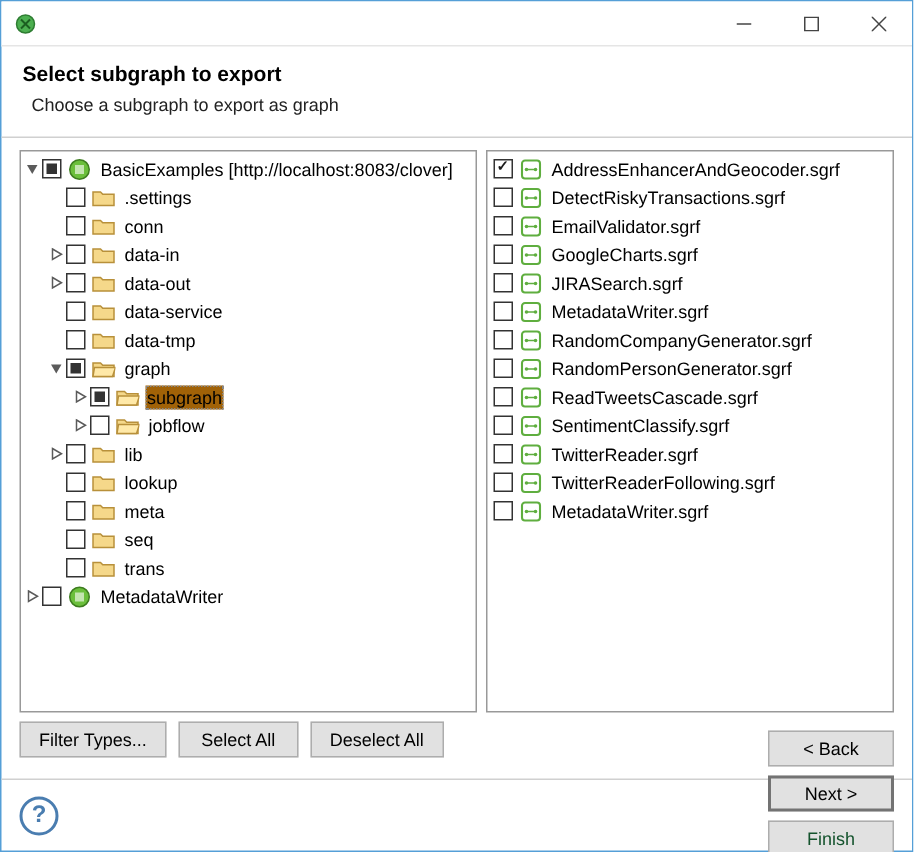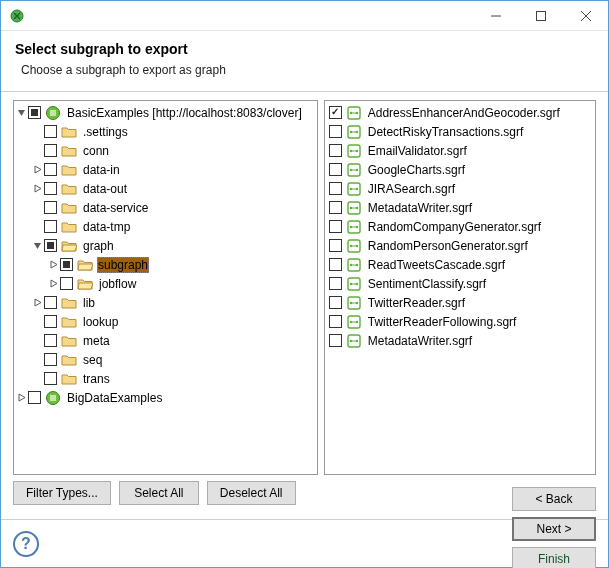--- a/index.html
+++ b/index.html
@@ -296,21 +296,21 @@
                   <path d="M2 1 L8 4.5 L2 8 Z" fill="none" stroke="#5b5b5b"></path>
                 </svg>
               </span>
               <span class="cb"></span>
               <span class="proj-icon">
                 <svg width="16" height="16">
                   <circle cx="8" cy="8" r="6.5" fill="#6bbf3b" stroke="#3d7d1f"></circle>
                   <rect x="5" y="5" width="6" height="6" fill="#fff" opacity="0.6"></rect>
                 </svg>
               </span>
-              <span class="label">BigDataExamples</span>
+              <span class="label">MetadataWriter</span>
             </div>
           </div>
       </div>
       <div class="panel right">
         <div class="tree" id="filelist">
             <div class="row" style="padding-left: 4px;">
               <span class="cb checked"></span>
               <span class="file-icon">
                 <svg width="16" height="14">
                   <rect x="2" y="1" width="12" height="12" rx="2" fill="none" stroke="#5fae3f" stroke-width="1.4"></rect>

